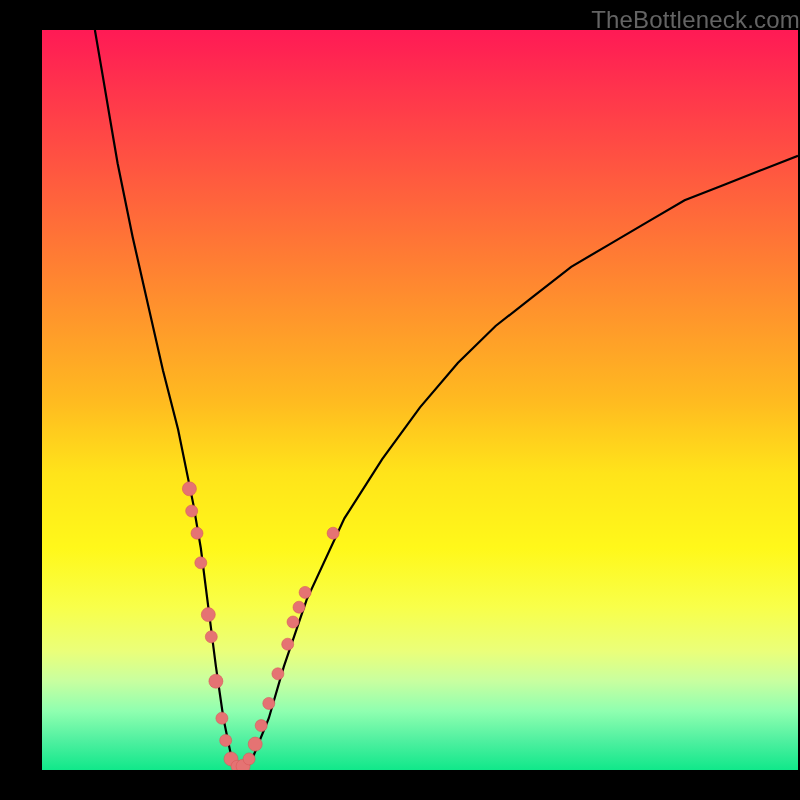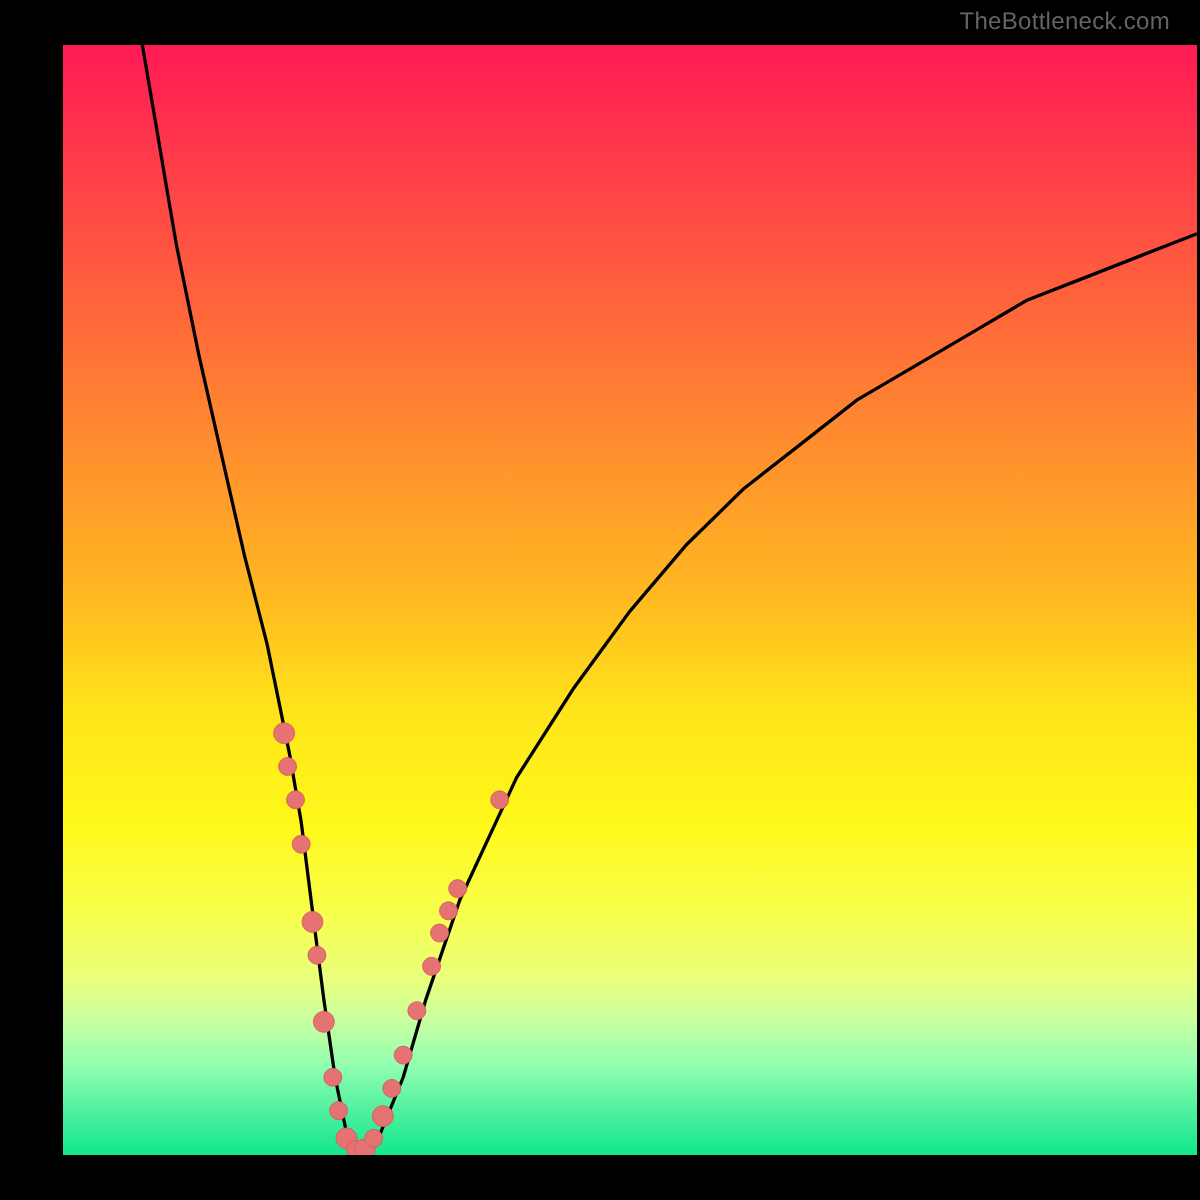--- a/index.html
+++ b/index.html
@@ -40,23 +40,23 @@
       #eaff7a 84%,
       #c8ffa0 88%,
       #90ffb0 92%,
       #50f0a0 96%,
       #10e88a 100%
     );
   }
   .watermark {
     position: absolute;
     top: 6px;
-    right: 20px;
+    right: 0;
     color: #646464;
-    font-size: 16px;
+    font-size: 24px;
     font-weight: 400;
     letter-spacing: 0.2px;
     user-select: none;
   }
   svg.curve-layer {
     position: absolute;
     left: 0;
     top: 0;
     width: 756px;
     height: 740px;

